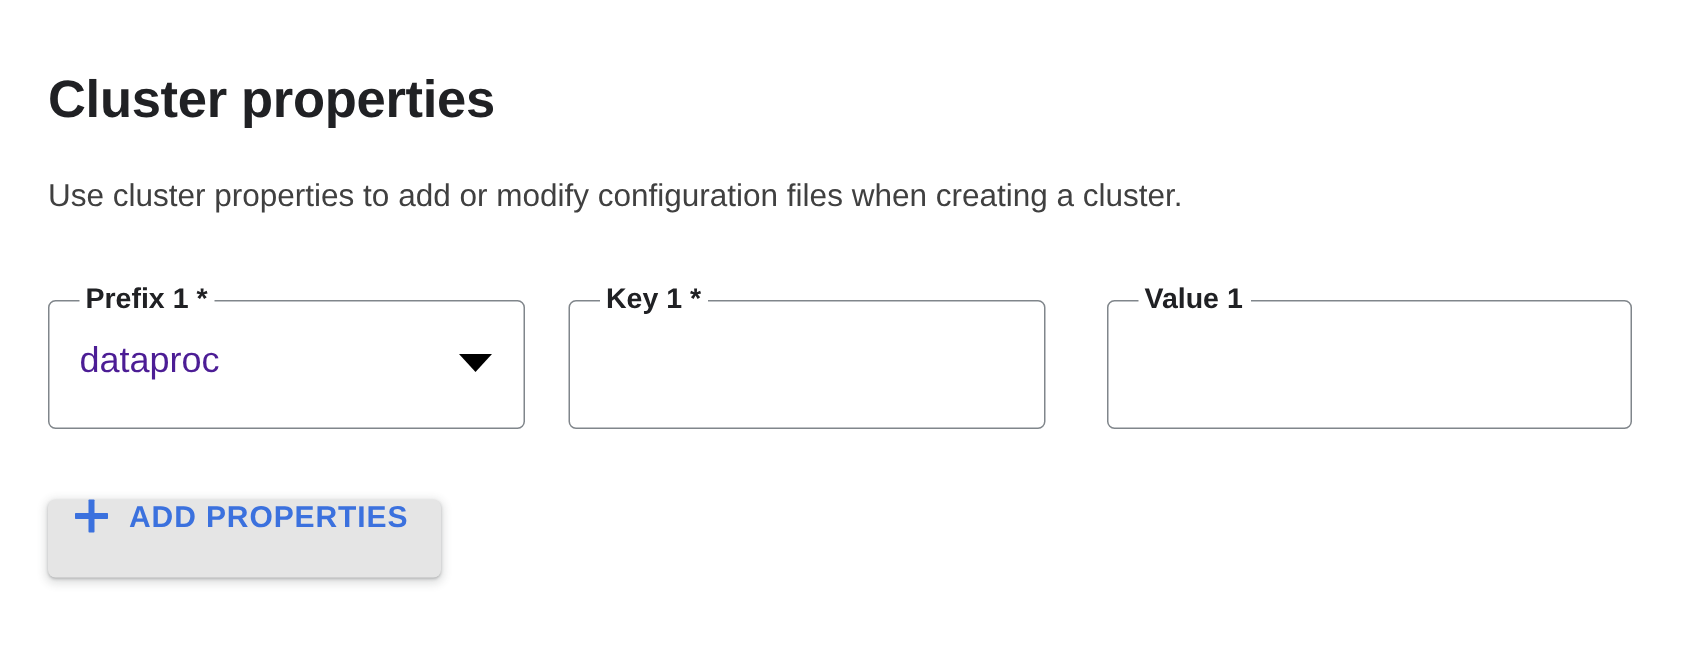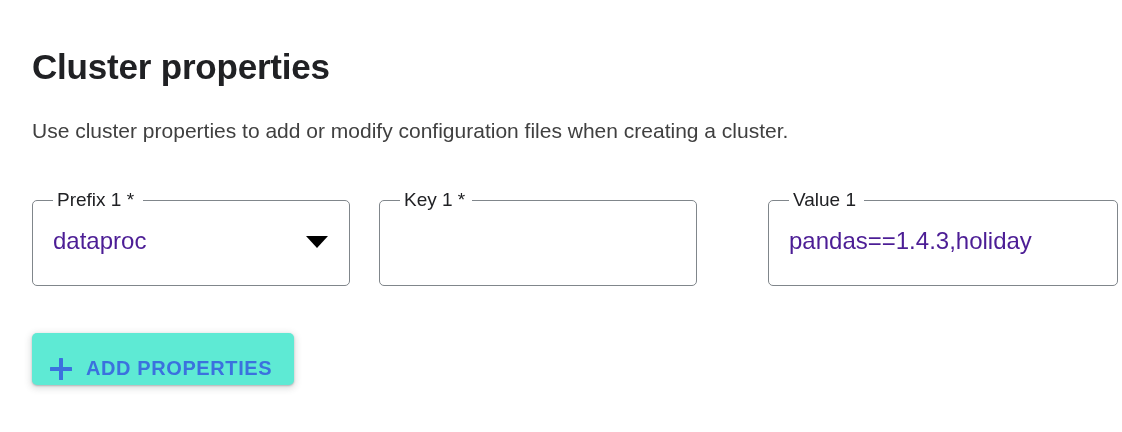--- a/index.html
+++ b/index.html
@@ -86,21 +86,21 @@
   }
 
   .field-label {
     position: absolute;
     top: -11px;
     left: 21px;
     padding: 0 4px;
     background: #ffffff;
     font-size: 19px;
     line-height: 22px;
-    font-weight: normal;
+    font-weight: bold;
     color: #202124;
     white-space: nowrap;
   }
 
   .field-value {
     position: absolute;
     left: 21px;
     top: 25px;
     right: 20px;
     font-size: 24px;
@@ -123,33 +123,33 @@
     width: 0;
     height: 0;
     border-left: 11px solid transparent;
     border-right: 11px solid transparent;
     border-top: 12px solid #000000;
   }
 
   
   .field-prefix { left: 0px;   width: 318px; }
   .field-key    { left: 347px; width: 318px; }
-  .field-value-box { left: 736px; width: 350px; }
+  .field-value-box { left: 706px; width: 350px; }
 
   
   .add-button {
     position: absolute;
     left: 32px;
     top: 333px;
     height: 52px;
-    padding: 0 22px 5px 18px;
+    padding: 0 22px 16px 18px;
     display: flex;
-    align-items: flex-end;
+    align-items: flex-start;
     gap: 14px;
-    background: #5eead4;
+    background: #e5e5e5;
     border: none;
     border-radius: 5px;
     box-shadow: 0 1px 2px 0 rgba(60,64,67,0.30),
                 0 2px 6px 2px rgba(60,64,67,0.15);
     cursor: pointer;
     font-family: "Liberation Sans", sans-serif;
   }
 
   .plus-icon {
     position: relative;
@@ -205,21 +205,20 @@
           <span class="field-notch" style="left: 21px; width: 71px;"></span>
         </div>
       <span class="field-label">Key 1 *</span>
     </div>
 
     <div class="field field-value-box">
       <div class="field-outline">
           <span class="field-notch" style="left: 21px; width: 74px;"></span>
         </div>
       <span class="field-label">Value 1</span>
-      <span class="field-value">pandas==1.4.3,holiday</span>
     </div>
 
   </div>
 
   <button class="add-button">
     <span class="plus-icon"></span>
     <span class="add-button-label">ADD PROPERTIES</span>
   </button>
 
 </div>

